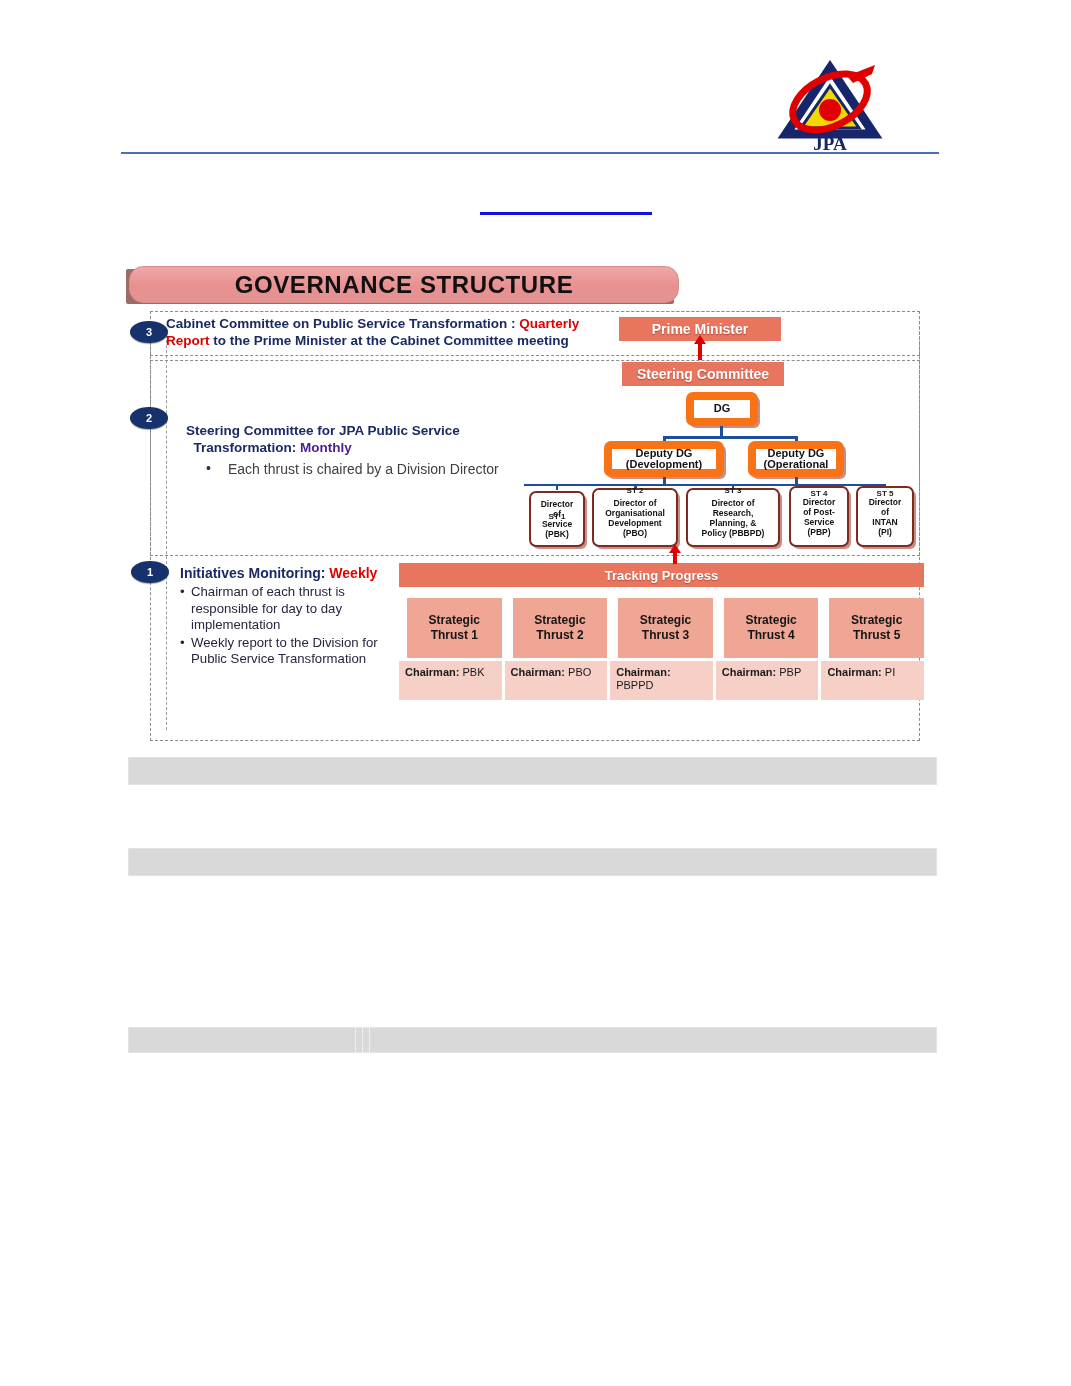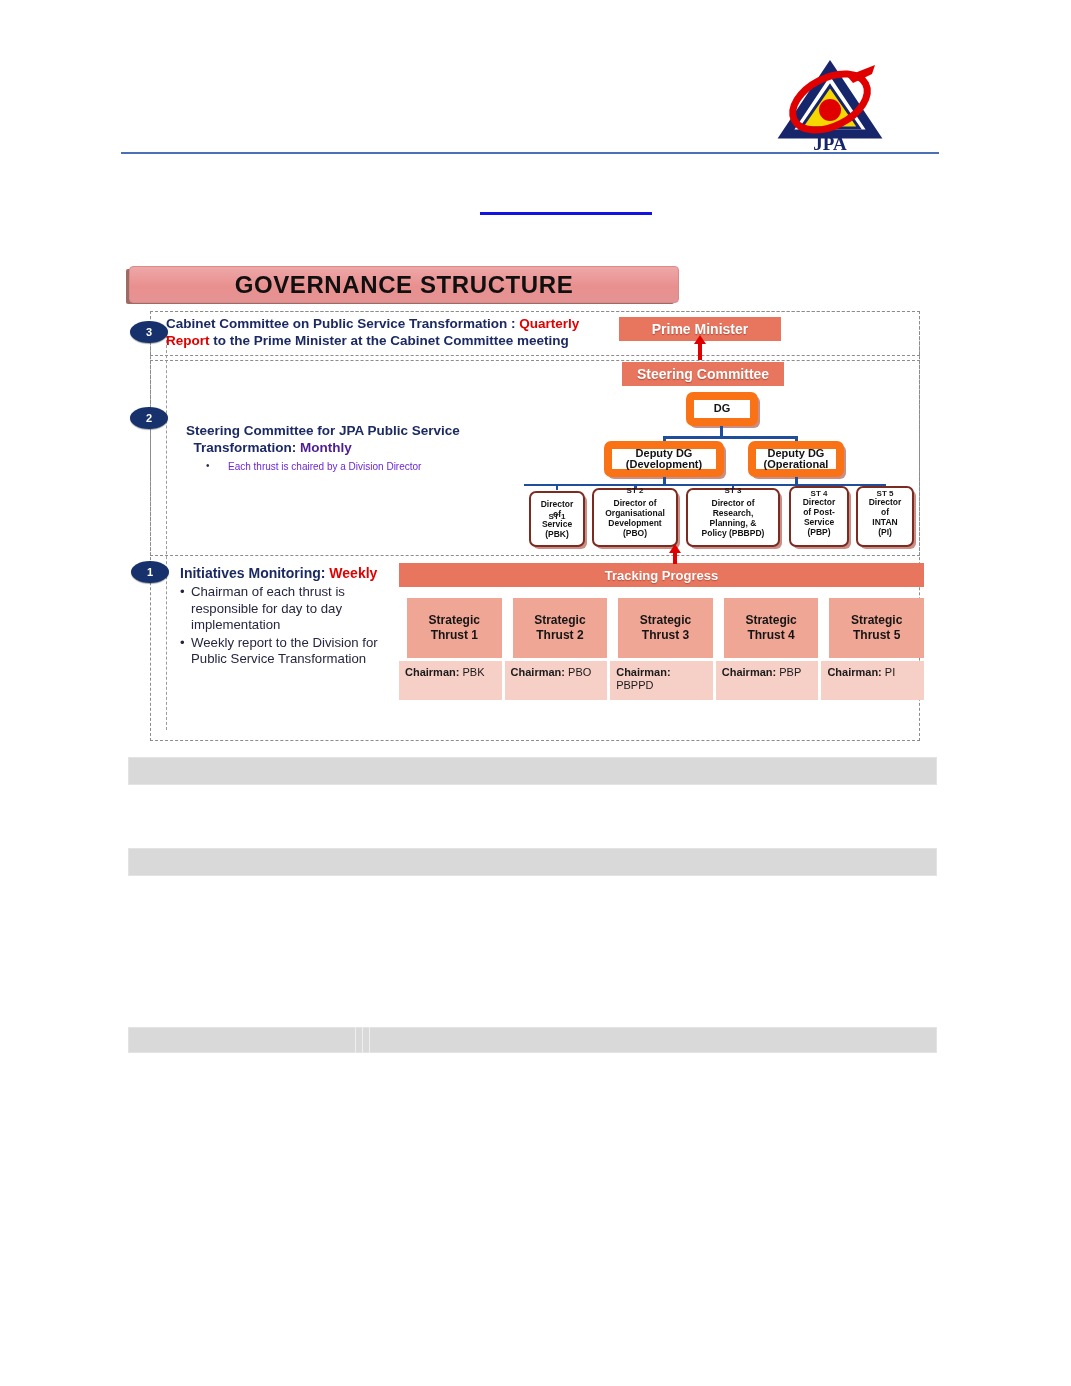--- a/index.html
+++ b/index.html
@@ -15,21 +15,21 @@
   .hdr-rule{position:absolute;left:121px;top:152px;width:818px;height:0;
             border-top:2px solid #4a6fb5;}
   .link-rule{position:absolute;left:480px;top:212px;width:172px;height:0;
              border-top:3px solid #1414e0;}
 
   
   .title-shadow{position:absolute;left:126px;top:269px;width:548px;height:35px;
                 background:#9d6a66;border-radius:2px;}
   .title-bar{position:absolute;left:129px;top:266px;width:548px;height:35px;
              background:linear-gradient(180deg,#efa7a8 0%,#e8908f 55%,#e59394 100%);
-             border:1px solid #d98b8a;border-radius:4px;
+             border:1px solid #d98b8a;border-radius:14px;
              display:flex;align-items:center;justify-content:center;}
   .title-bar span{font-size:24px;font-weight:bold;color:#101010;letter-spacing:.6px;}
 
   
   .dash-outer{position:absolute;left:150px;top:311px;width:770px;height:430px;
               border:1px dashed #8c8c8c;box-sizing:border-box;}
   .dash-top{position:absolute;left:150px;top:311px;width:770px;height:45px;
             border:1px dashed #8c8c8c;box-sizing:border-box;}
   .dash-mid{position:absolute;left:150px;top:360px;width:770px;height:196px;
             border:1px dashed #8c8c8c;box-sizing:border-box;}
@@ -47,21 +47,21 @@
 
   
   .txt{position:absolute;color:#1b2a63;}
   .blk3{left:166px;top:315px;width:440px;font-size:13.5px;font-weight:bold;
         line-height:17px;}
   .blk3 .red{color:#e00000;}
   .blk2{left:186px;top:422px;width:330px;}
   .blk2 .h{font-size:13.5px;font-weight:bold;line-height:17px;color:#1b2a63;}
   .blk2 .h .red{color:#4c1d95;}
   .blk2 ul{margin:5px 0 0 0;padding-left:20px;list-style:none;}
-  .blk2 li{font-size:10px;color:#6d28d9;position:relative;padding-left:22px;}
+  .blk2 li{font-size:14px;color:#404040;position:relative;padding-left:22px;}
   .blk2 li::before{content:"\2022";position:absolute;left:0;top:-1px;color:#2b2b4a;}
   .blk1{left:180px;top:565px;width:226px;}
   .blk1 .h{font-size:14px;font-weight:bold;color:#1b2a63;}
   .blk1 .h .red{color:#e00000;}
   .blk1 ul{margin:3px 0 0 0;padding:0;list-style:none;}
   .blk1 li{font-size:13.2px;color:#262640;line-height:16.5px;
            position:relative;padding-left:11px;margin-top:1px;}
   .blk1 li::before{content:"\2022";position:absolute;left:0;top:0;}
 
   

